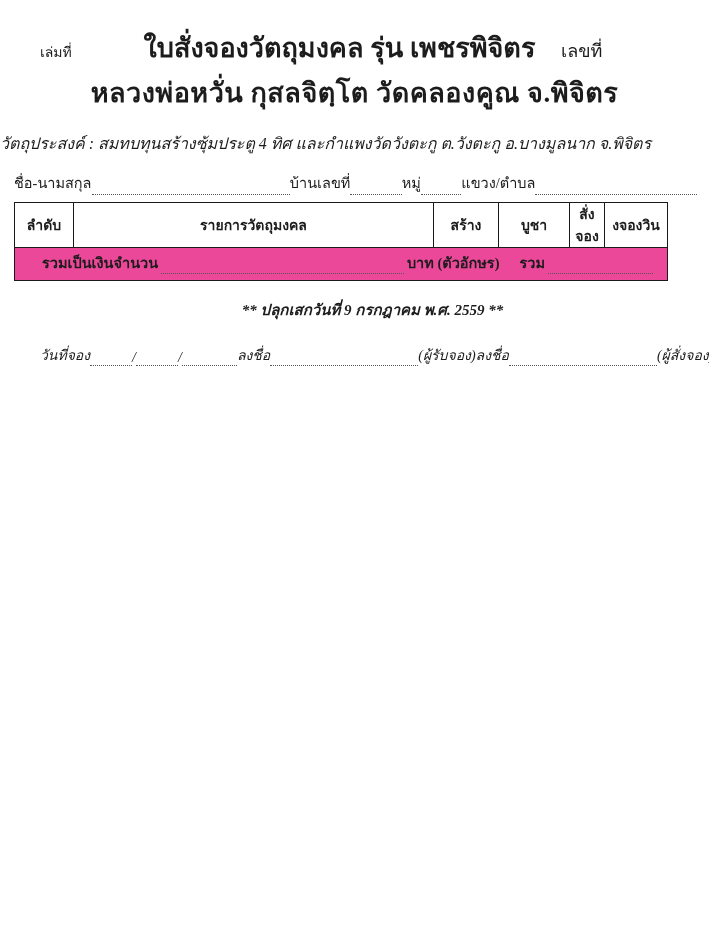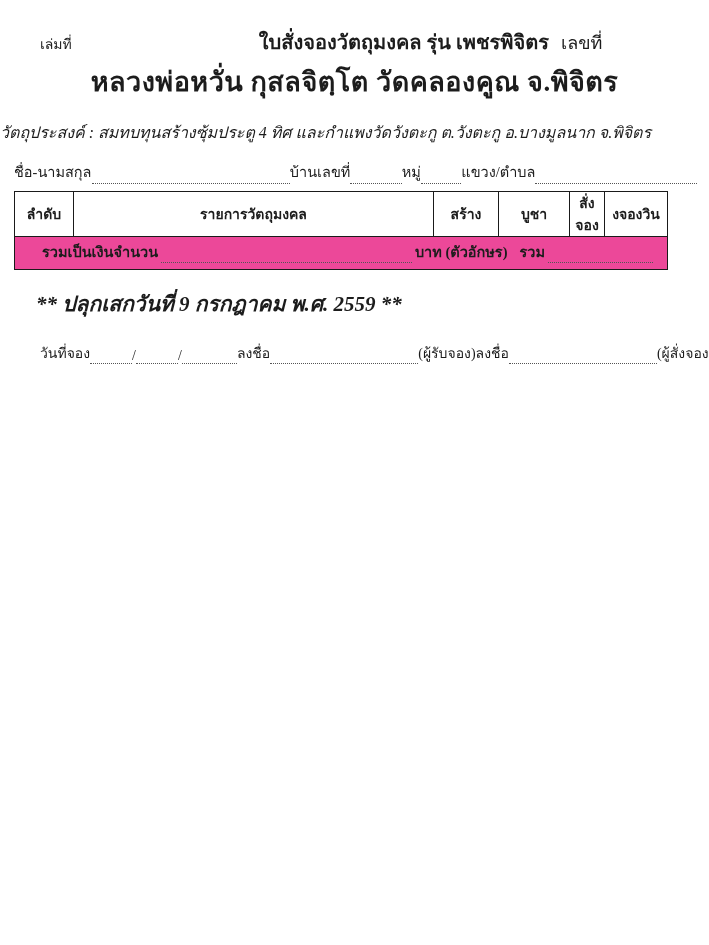--- a/index.html
+++ b/index.html
@@ -9,21 +9,21 @@
     font-family:"Liberation Serif", serif;
     color:#1c1c1c;
     position:relative;
     overflow:hidden;
   }
   .page { width:709px; height:694px; padding-top:26px; }
 
   
   .hdr-row1 { display:flex; align-items:baseline; padding-left:40px; }
   .hdr-row1 .vol { width:90px; font-size:14px; }
-  .hdr-row1 .t1 { flex:1; text-align:right; font-size:20px; font-weight:bold; }
+  .hdr-row1 .t1 { flex:1; text-align:center; font-size:27px; font-weight:bold; }
   .hdr-row1 .num { width:160px; font-size:18px; padding-left:12px; }
   .t2 { text-align:center; font-size:27px; font-weight:bold; margin-top:2px; letter-spacing:.5px; }
   .purpose { font-size:16px; font-style:italic; margin-top:17px; }
 
   
   .fill-row { display:flex; align-items:flex-end; margin:8px 12px 0 14px; font-size:14.5px; height:25px; }
   .fill-row .lbl { white-space:nowrap; padding-bottom:1px; }
   .dots { border-bottom:1.6px dotted #555; height:14px; display:inline-block; }
   .fill-row .dots { flex-grow:1; }
   .fr1 { margin-top:14px; }
@@ -35,25 +35,25 @@
     font-size:14px;
   }
   .order-table th, .order-table td { border:1.4px solid #1a1a1a; padding:0 5px; }
   .order-table thead th { height:23px; font-weight:bold; font-size:14px; text-align:center; padding:0 2px; }
 
   
   .total-cell { background:#ec4899; height:33px; }
   .total-flex { display:flex; align-items:flex-end; font-weight:bold; font-size:14.5px; padding:0 6px 4px 22px; }
   .total-flex .dots { flex:1; margin:0 3px; }
   .total-flex .sum-dots { flex:0 0 105px; }
-  .total-flex .gap { margin-left:12px; }
+  .total-flex .gap { margin-left:20px; }
 
   
-  .blessing { font-size:21px; font-weight:bold; font-style:italic; margin-top:17px;padding-left:36px; }
-  .sig-row { display:flex; align-items:flex-end; margin:22px 30px 0 40px; font-size:14px; }
+  .blessing { text-align:center; font-size:15px; font-weight:bold; font-style:italic; margin-top:17px;padding-left:36px; }
+  .sig-row { display:flex; align-items:flex-end; margin:22px 30px 0 40px; font-size:14px;font-style:italic; }
   .sig-row .seg { display:flex; align-items:flex-end; white-space:nowrap; }
   .sig-row .dots { height:13px; }
   .w42 { width:42px; } .w55 { width:55px; } .w150 { width:148px; }
   .sig-sp { flex:1; }
 </style>
 </head>
 <body>
 
 <div class="page">
 

